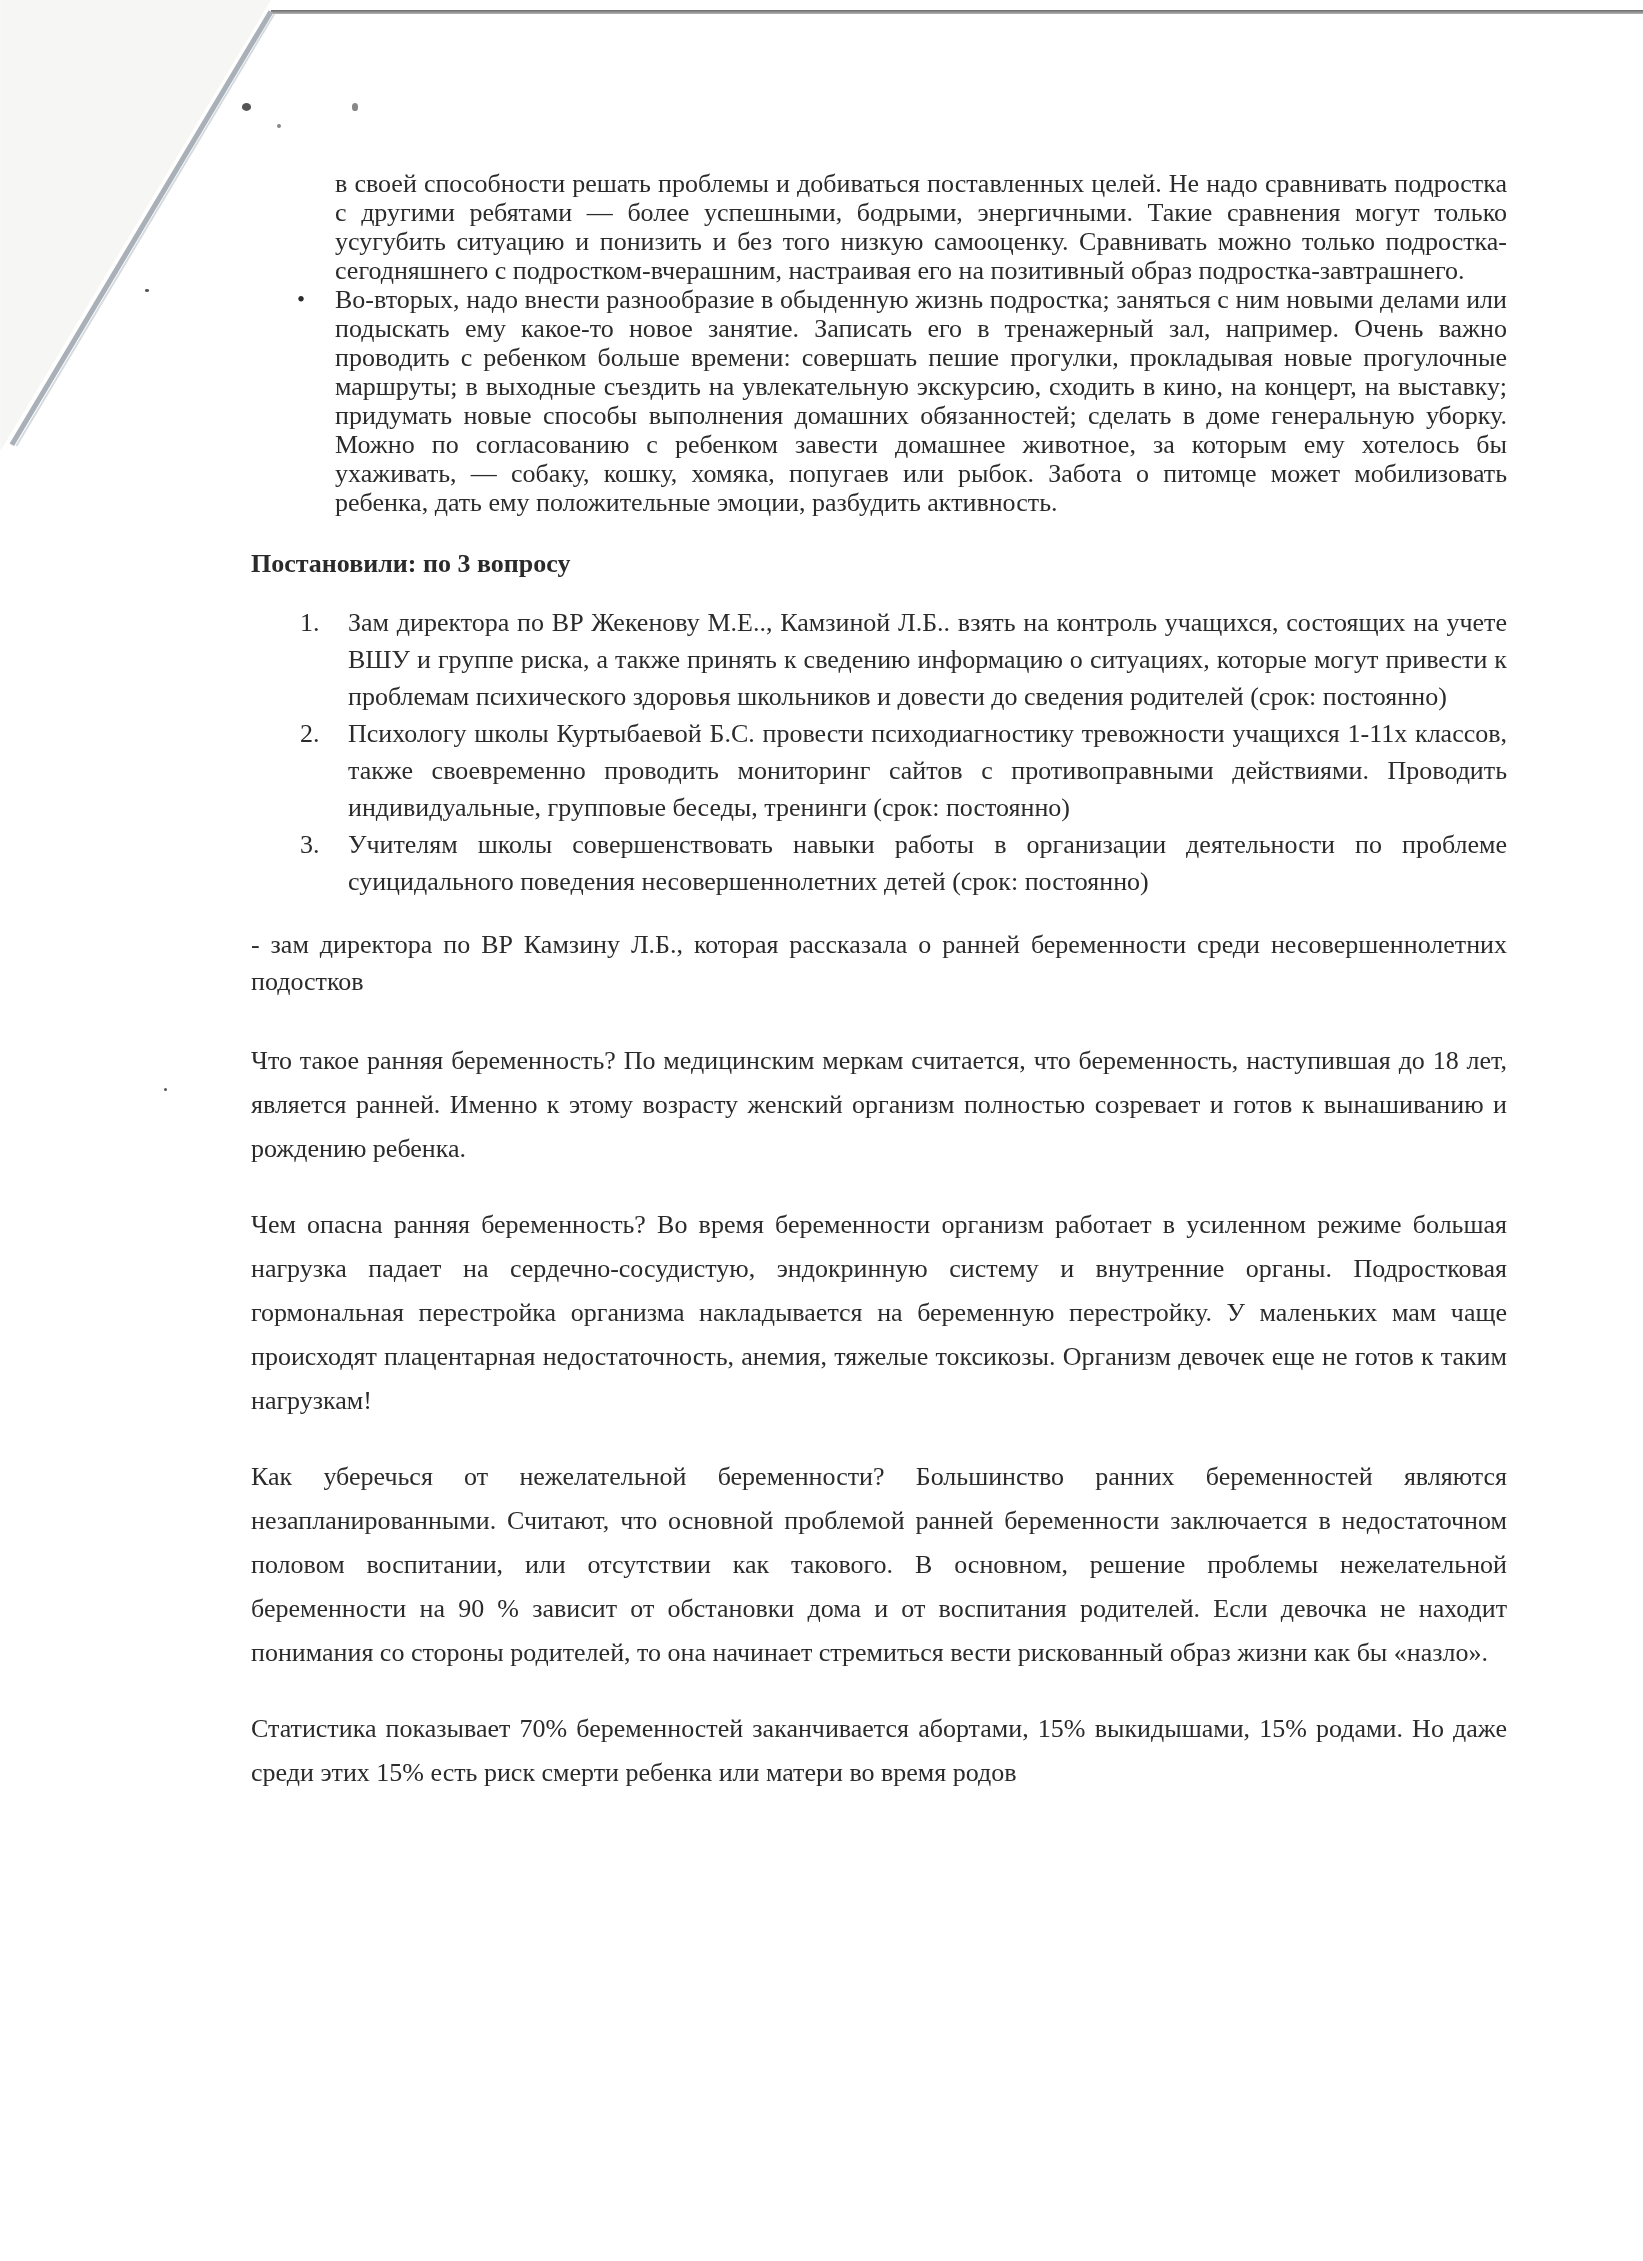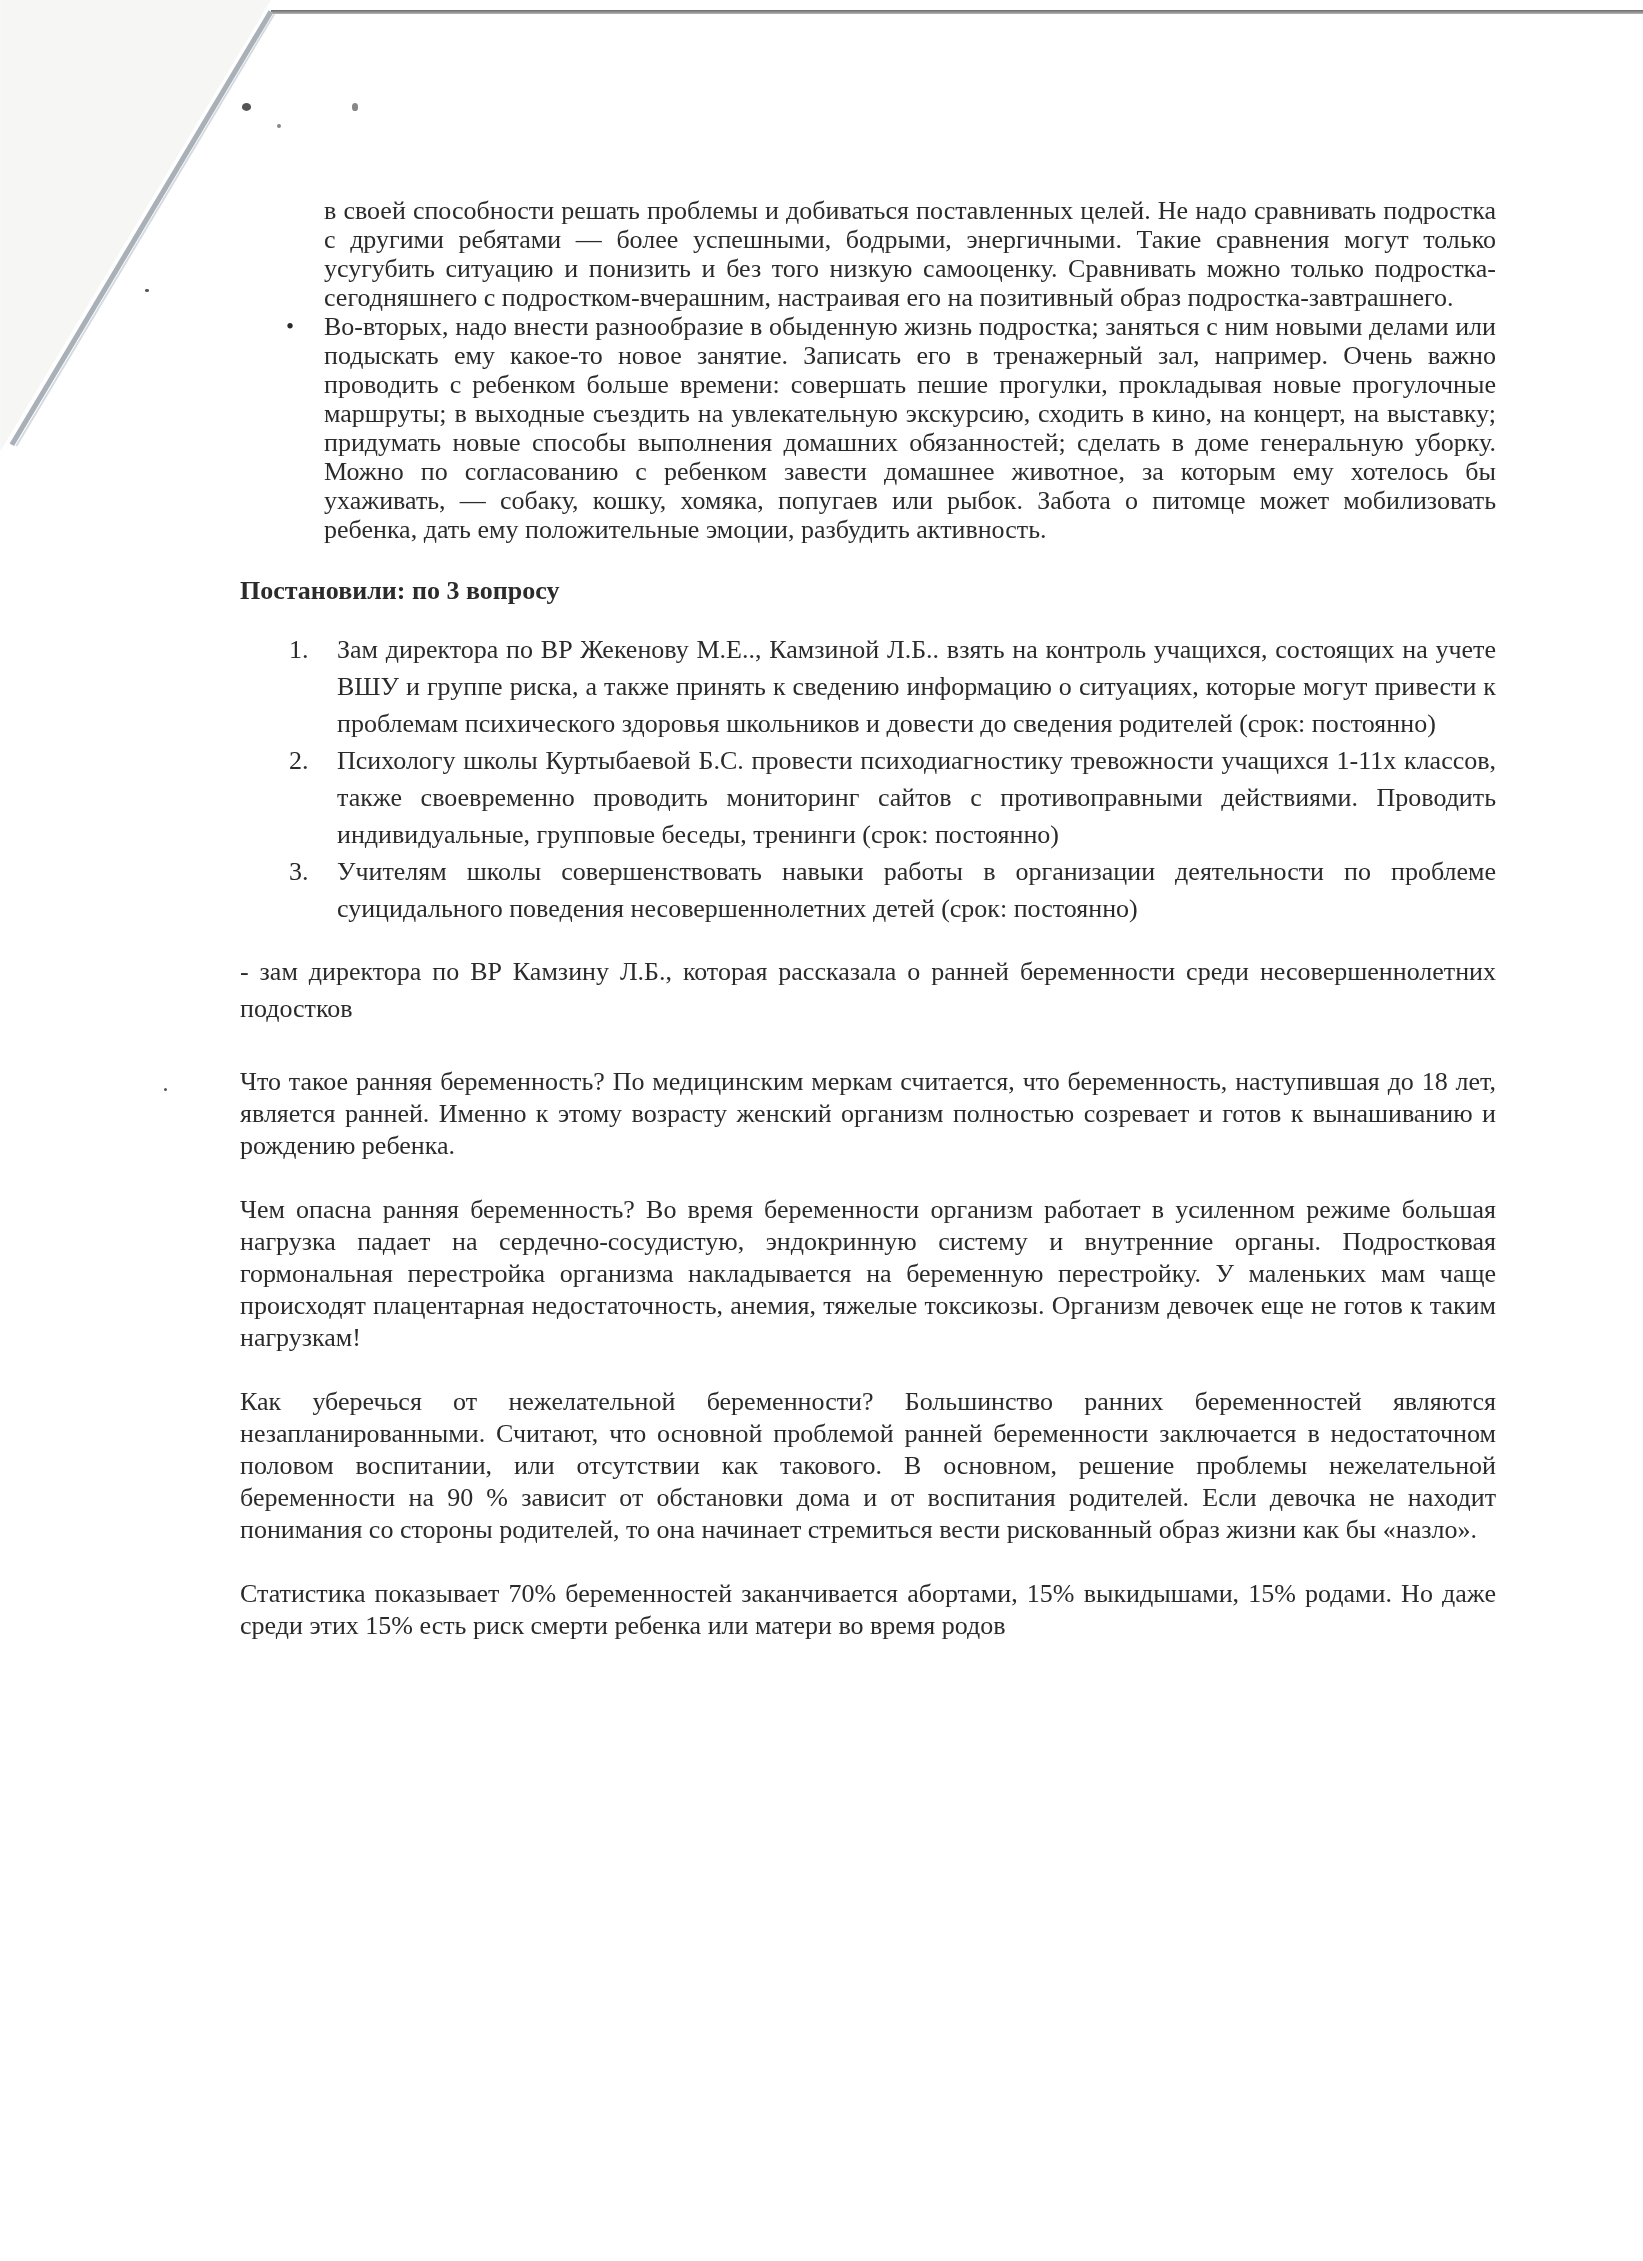--- a/index.html
+++ b/index.html
@@ -19,26 +19,25 @@
       background: linear-gradient(#6a6a6a, #b5b5b5);
     }
     .scan-fold {
       position: absolute;
       left: 0; top: 0;
       width: 1644px; height: 2261px;
       pointer-events: none;
     }
     .page {
       position: absolute;
-      left: 240px;
+      left: 251px;
       top: 169px;
       width: 1256px;
       font-size: 26px;
       line-height: 29px;
-      margin-top: 27px;
     }
     p { margin: 0; text-align: justify; }
     .bullet-list {
       margin: 0; padding: 0; list-style: none;
     }
     .bullet-item {
       position: relative;
       padding-left: 84px;
       text-align: justify;
     }
@@ -59,21 +58,21 @@
       padding-left: 97px;
       line-height: 37px;
       text-align: justify;
     }
     .num-item .num {
       position: absolute;
       left: 49px; top: 0;
     }
     .heard { margin-top: 27px; margin-bottom: 0; }
     .heard-body { margin-top: 26px; line-height: 37px; }
-    .para { margin-top: 32px; line-height: 32px; }
+    .para { margin-top: 32px; line-height: 44px; }
     .para.first { margin-top: 39px; }
     .speck {
       position: absolute;
       background: #555;
       border-radius: 50%;
     }
   </style>
 </head>
 <body>
 

